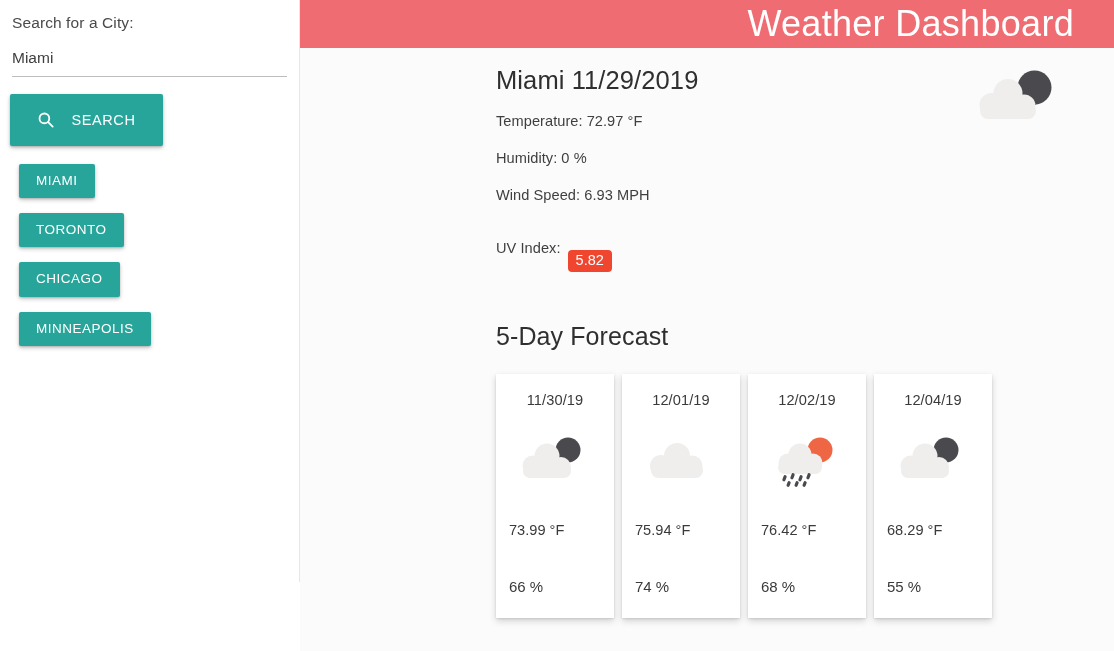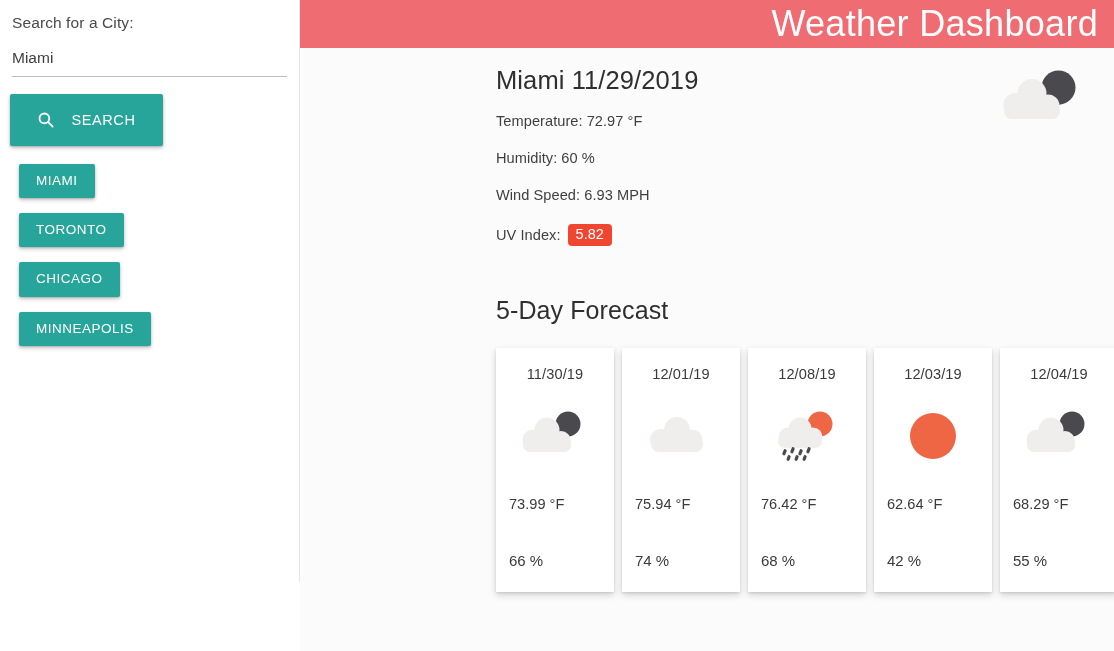--- a/index.html
+++ b/index.html
@@ -160,20 +160,21 @@
   .stat-line:last-child { margin-bottom: 0; }
 
   #uv-badge {
     background: #f0452f;
     color: #ffffff;
     border-radius: 4px;
     padding: 3px 8px 4px 8px;
     font-size: 14.5px;
     line-height: 1;
     display: inline-block;
+    margin-top: 26px;
   }
 
   #current-icon {
     position: absolute;
     right: 36px;
     top: 2px;
     width: 84px;
     height: 68px;
   }
 
@@ -272,21 +273,21 @@
 
       <div id="current-card">
 
         <div id="current-title">Miami 11/29/2019</div>
 
         <div class="stat-line">
           <span>Temperature: 72.97 °F</span>
         </div>
 
         <div class="stat-line">
-          <span>Humidity: 60 %</span>
+          <span>Humidity: 0 %</span>
         </div>
 
         <div class="stat-line">
           <span>Wind Speed: 6.93 MPH</span>
         </div>
 
         <div class="stat-line">
           <span>UV Index:</span>
           <span id="uv-badge">5.82</span>
         </div>
@@ -343,21 +344,21 @@
                 <circle cx="48" cy="34" r="10.5"></circle>
                 <rect x="7" y="31" width="52" height="15" rx="7.5"></rect>
               </g>
             </svg>
           </div>
           <div class="fc-temp">75.94 °F</div>
           <div class="fc-hum">74 %</div>
         </div>
 
         <div class="forecast-card">
-          <div class="fc-date">12/08/19</div>
+          <div class="fc-date">12/02/19</div>
           <div class="fc-icon-wrap">
             <svg viewBox="0 0 74 60">
               <circle cx="50" cy="18" r="12.5" fill="#ee6644"></circle>
               <g fill="#efeeec">
                 <circle cx="30" cy="23" r="11.5"></circle>
                 <circle cx="18" cy="31" r="9.5"></circle>
                 <circle cx="43" cy="31" r="9.5"></circle>
                 <rect x="8" y="29" width="44" height="13" rx="6.5"></rect>
               </g>
               <g fill="#4a4a4e">
@@ -368,30 +369,20 @@
                 <rect x="17" y="49" width="3.2" height="6" rx="1.6" transform="rotate(20 18.6 52)"></rect>
                 <rect x="25" y="49" width="3.2" height="6" rx="1.6" transform="rotate(20 26.6 52)"></rect>
                 <rect x="33" y="49" width="3.2" height="6" rx="1.6" transform="rotate(20 34.6 52)"></rect>
               </g>
             </svg>
           </div>
           <div class="fc-temp">76.42 °F</div>
           <div class="fc-hum">68 %</div>
         </div>
 
-        <div class="forecast-card">
-          <div class="fc-date">12/03/19</div>
-          <div class="fc-icon-wrap">
-            <svg viewBox="0 0 74 60">
-              <circle cx="37" cy="30" r="23" fill="#ee6644"></circle>
-            </svg>
-          </div>
-          <div class="fc-temp">62.64 °F</div>
-          <div class="fc-hum">42 %</div>
-        </div>
 
         <div class="forecast-card">
           <div class="fc-date">12/04/19</div>
           <div class="fc-icon-wrap">
             <svg viewBox="0 0 74 60">
               <g fill="#4a4a4e">
                 <circle cx="50" cy="18" r="12.5"></circle>
                 <circle cx="40" cy="25" r="8"></circle>
                 <rect x="39" y="20" width="14" height="11" rx="5"></rect>
               </g>

